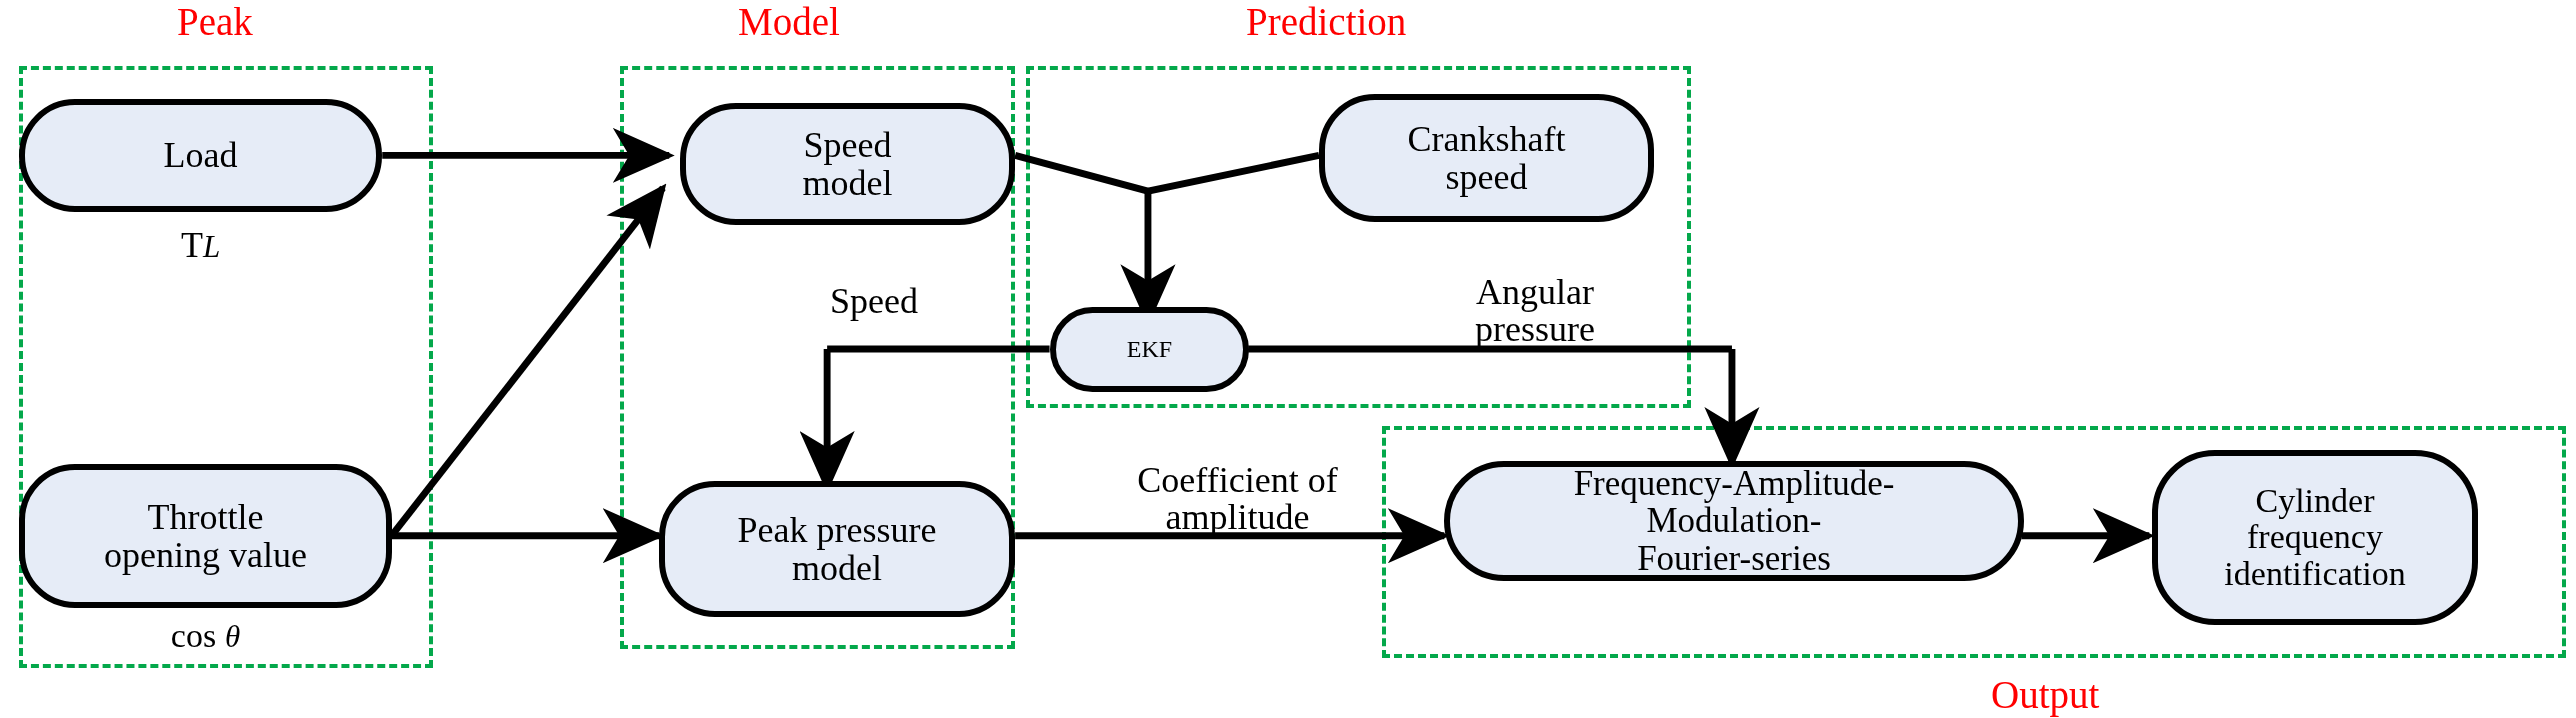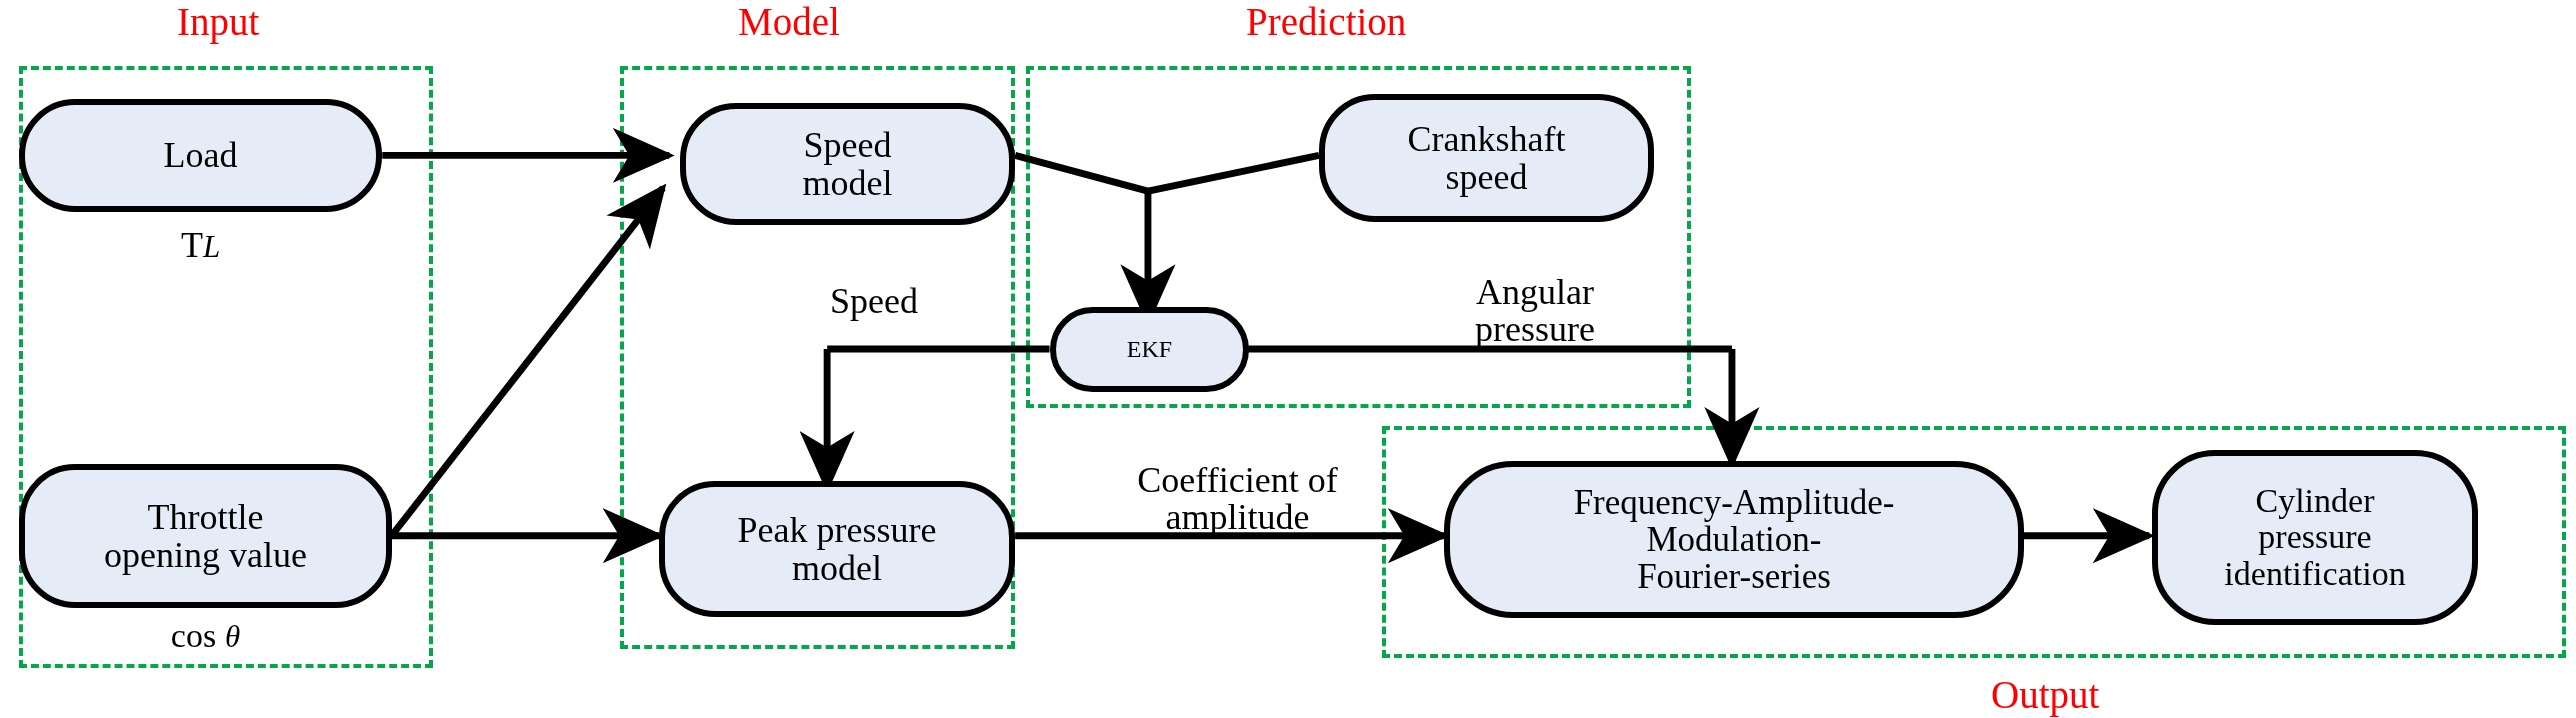--- a/index.html
+++ b/index.html
@@ -26,21 +26,21 @@
 </head>
 <body>
 
 <div id="stage">
 
   <div class="grp" style="left:19px;top:66px;width:414px;height:602px;"></div>
   <div class="grp" style="left:620px;top:66px;width:395px;height:583px;"></div>
   <div class="grp" style="left:1026px;top:66px;width:665px;height:342px;"></div>
   <div class="grp" style="left:1382px;top:426px;width:1184px;height:232px;"></div>
 
-  <div class="grp-title" style="left:177px;top:1.9px;">Input</div>
+  <div class="grp-title" style="left:177px;top:1.9px;">Peak</div>
   <div class="grp-title" style="left:738px;top:1.9px;">Model</div>
   <div class="grp-title" style="left:1246px;top:1.9px;">Prediction</div>
   <div class="grp-title" style="left:1991px;top:675px;">Output</div>
 
   <svg id="wires" viewBox="0 0 4111 1146" preserveAspectRatio="none">
     <defs>
       <marker id="ah" markerWidth="9" markerHeight="8" refX="8.2" refY="4" orient="auto" markerUnits="strokeWidth">
         <path d="M0,0 L9,4 L0,8 L2.4,4 z" fill="#000"></path>
       </marker>
     </defs>
@@ -101,29 +101,29 @@
 
   <div class="node" style="left:1319px;top:94px;width:335px;height:128px;font-size:36px;">
     <span style="white-space:pre-line;">Crankshaft
 speed</span>
   </div>
 
   <div class="node" style="left:1050px;top:307px;width:199px;height:85px;font-size:24px;border-radius:44px;">
     <span>EKF</span>
   </div>
 
-  <div class="node" style="left:1444px;top:461px;width:580px;height:157px;font-size:35px;border-radius:69px;">
+  <div class="node" style="left:1444px;top:461px;width:580px;height:120px;font-size:35px;border-radius:69px;">
     <span style="white-space:pre-line;">Frequency-Amplitude-
 Modulation-
 Fourier-series</span>
   </div>
 
   <div class="node" style="left:2152px;top:450px;width:326px;height:175px;font-size:34px;border-radius:63px;">
     <span style="white-space:pre-line;">Cylinder
-pressure
+frequency
 identification</span>
   </div>
 
   <div class="edgelbl" style="left:830px;top:283px;width:207px;font-size:36px;text-align:left;">Speed</div>
 
   <div class="edgelbl" style="left:1366px;top:274px;width:338px;font-size:36px;">Angular
 pressure</div>
 
   <div class="edgelbl" style="left:1034px;top:462px;width:407px;font-size:36px;">Coefficient of
 amplitude</div>

